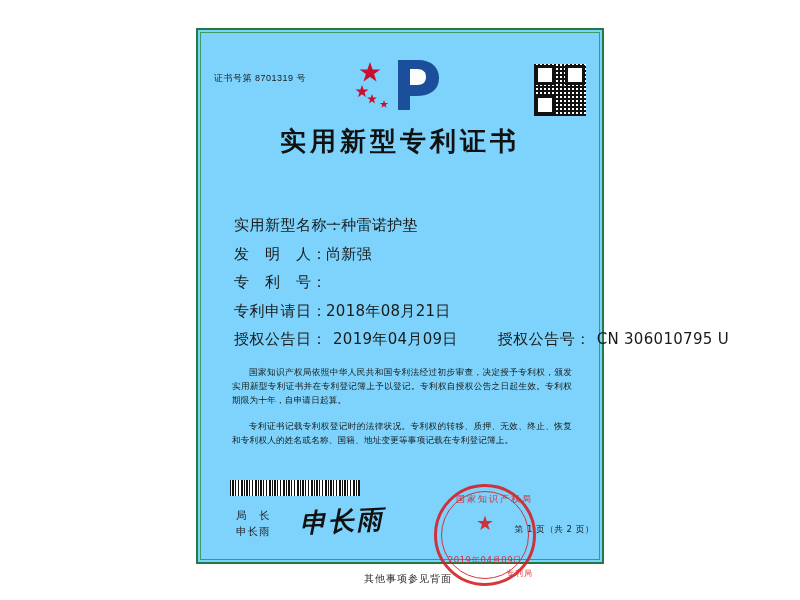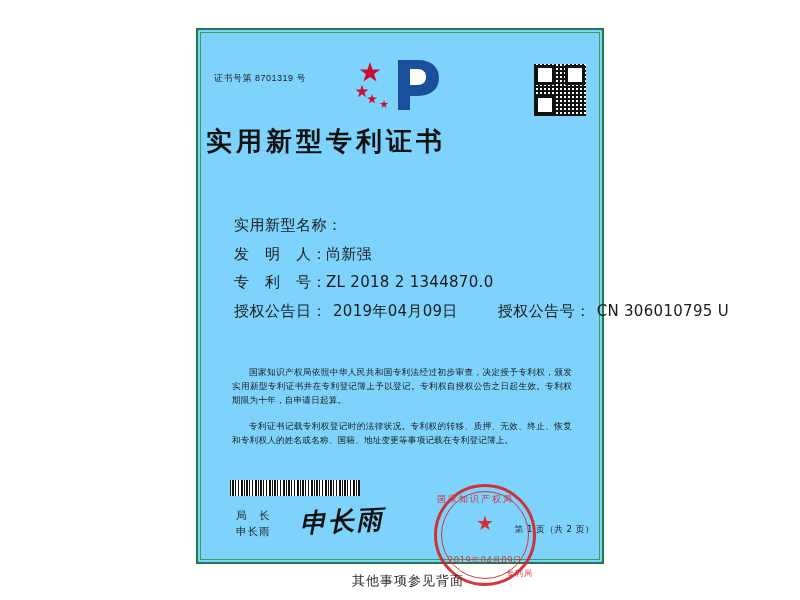--- a/index.html
+++ b/index.html
@@ -94,21 +94,21 @@
     transform: translateX(-50%);
     width: 120px;
     height: 62px;
   }
   .logo svg { display: block; }
 
   .title {
     position: absolute;
     left: 0; right: 0;
     top: 86px;
-    text-align: left;
+    text-align: center;
     font-family: "DejaVu Sans", sans-serif;
     font-size: 26px;
     font-weight: bold;
     color: #111;
     letter-spacing: 4px;
   }
 
   
   .fields {
     position: absolute;
@@ -223,21 +223,21 @@
     top: 38%;
     transform: translate(-50%, -50%);
     font-size: 20px;
     color: #d4252b;
     line-height: 1;
   }
   .seal-text {
     position: absolute;
     left: 0; right: 0;
     top: 6px;
-    text-align: left;
+    text-align: right;
     font-family: "DejaVu Sans", sans-serif;
     font-size: 9px;
     letter-spacing: 2px;
     color: #d4252b;
   }
   .seal-date {
     position: absolute;
     left: 0; right: 0;
     bottom: 16px;
     text-align: center;
@@ -266,21 +266,21 @@
     font-size: 8.6px;
     color: #1a1a1a;
     letter-spacing: 0.5px;
   }
   .footer-note {
     position: absolute;
     left: 16px; right: 0;
     top: 572px;
     text-align: center;
     font-family: Liberation Sans, sans-serif;
-    font-size: 13px;
+    font-size: 10px;
     color: #2a2a2a;
     letter-spacing: 1px;
   }
 </style>
 </head>
 <body>
 
 <div id="page">
 
   <div class="sheet">
@@ -307,32 +307,36 @@
       <div class="qr">
         <div class="qr-bl"></div>
       </div>
 
       <div class="title">实用新型专利证书</div>
 
       <div class="fields">
 
         <div class="frow">
           <span class="flabel">实用新型名称：</span>
+          <span class="fvalue">一种雷诺护垫</span>
         </div>
 
         <div class="frow">
           <span class="flabel">发　明　人：</span>
           <span class="fvalue">尚新强</span>
         </div>
 
         <div class="frow">
           <span class="flabel">专　利　号：</span>
-          <span class="fvalue">ZL 2018 2 1344870.0</span>
-        </div>
-
+        </div>
+
+        <div class="frow">
+          <span class="flabel">专利申请日：</span>
+          <span class="fvalue">2018年08月21日</span>
+        </div>
 
 
 
         <div class="frow inline-two">
           <span class="flabel">授权公告日：</span>
           <span class="fvalue">2019年04月09日</span>
           <span class="flabel seg2-label">授权公告号：</span>
           <span class="fvalue">CN 306010795 U</span>
         </div>
 

